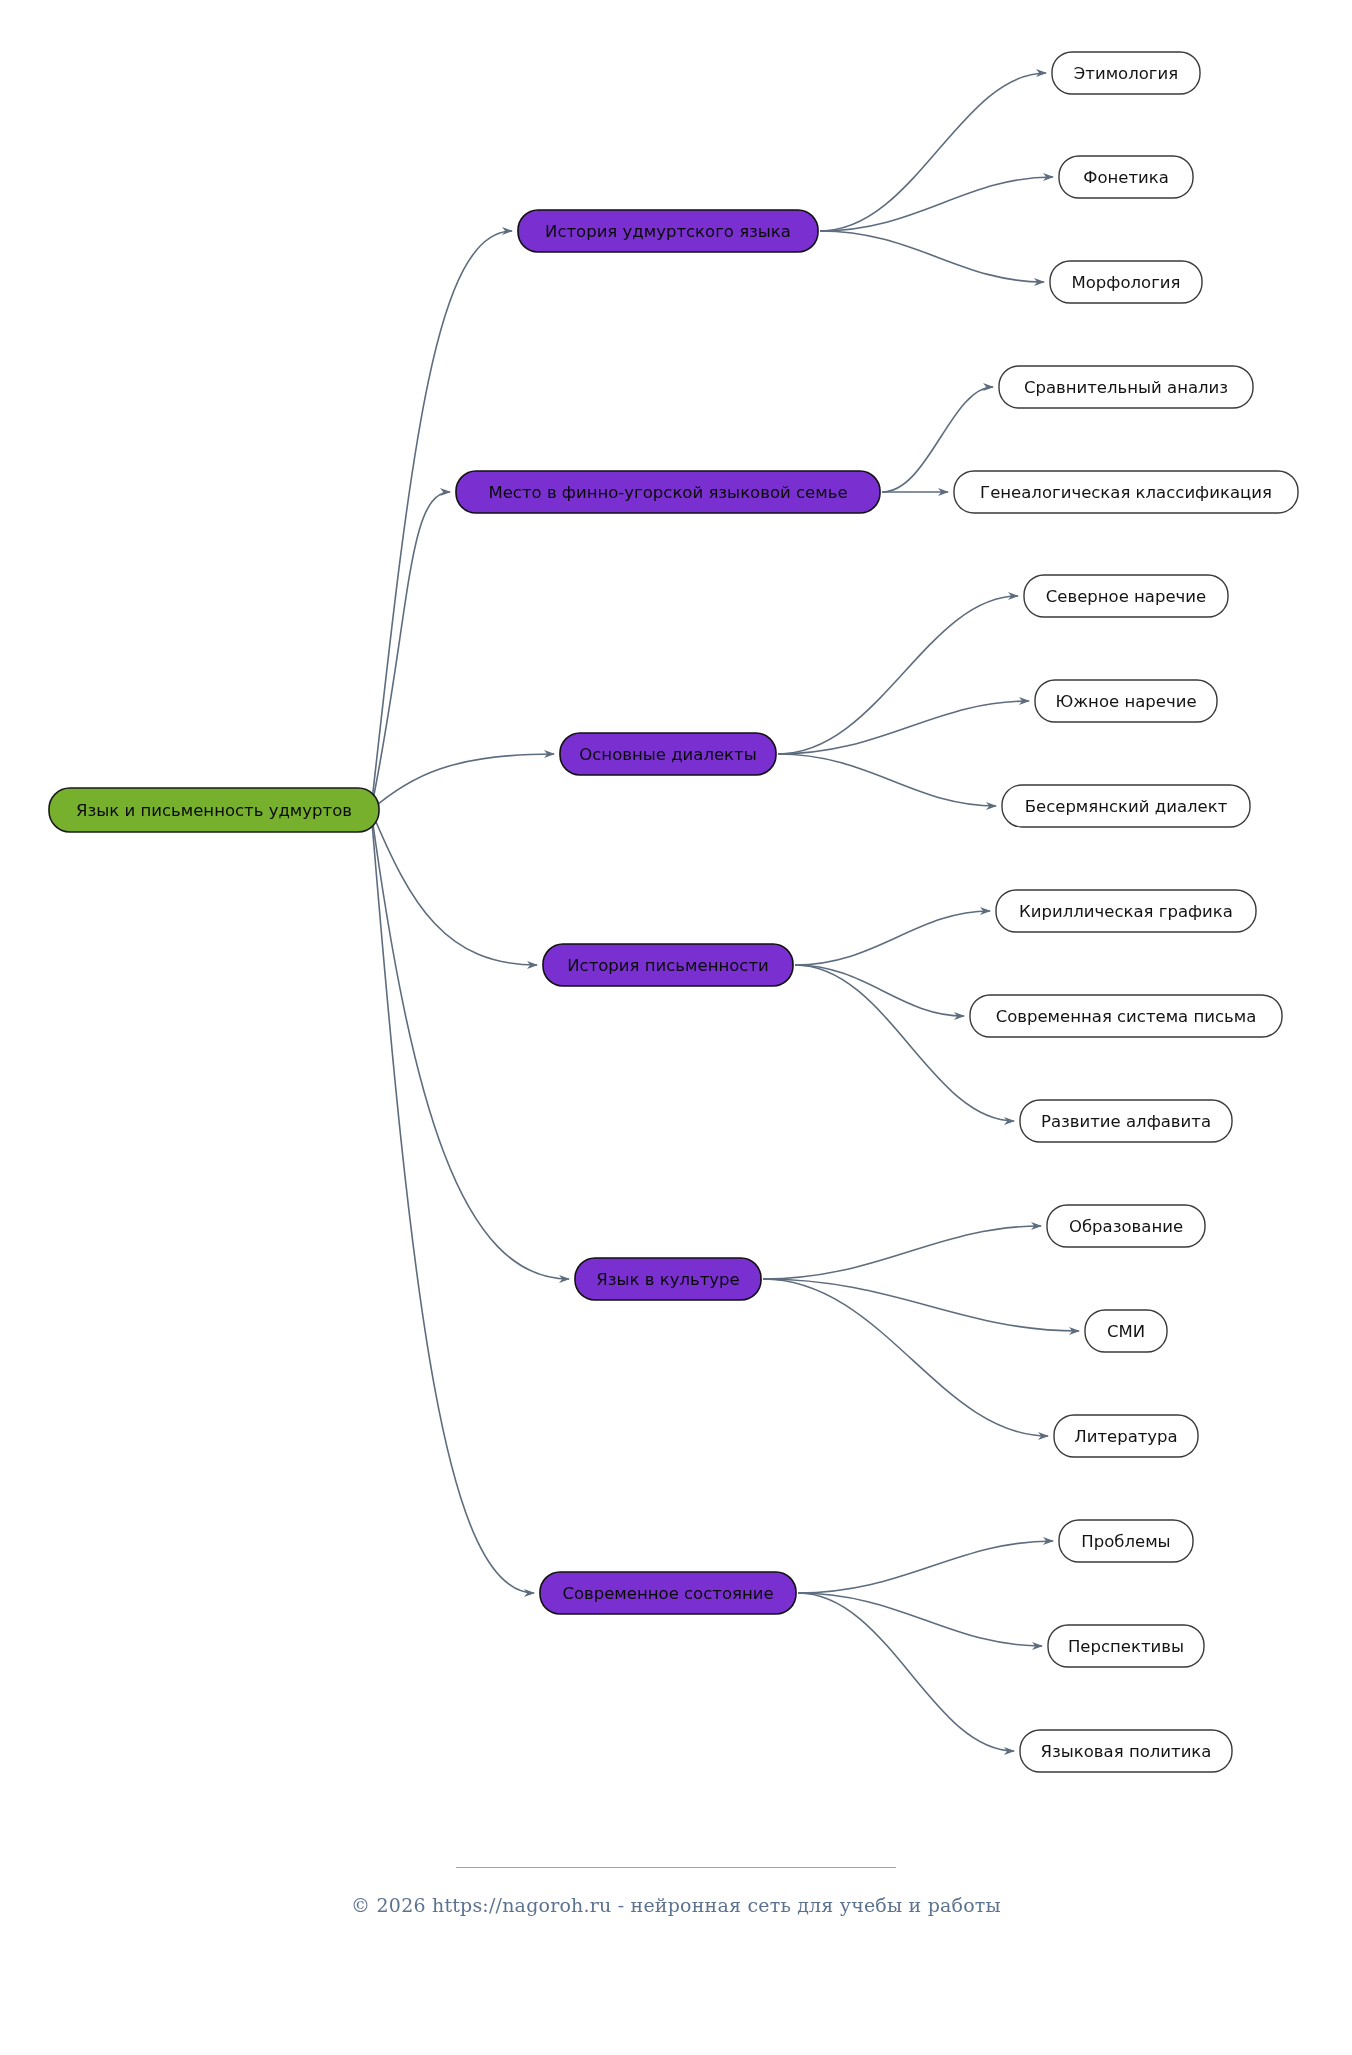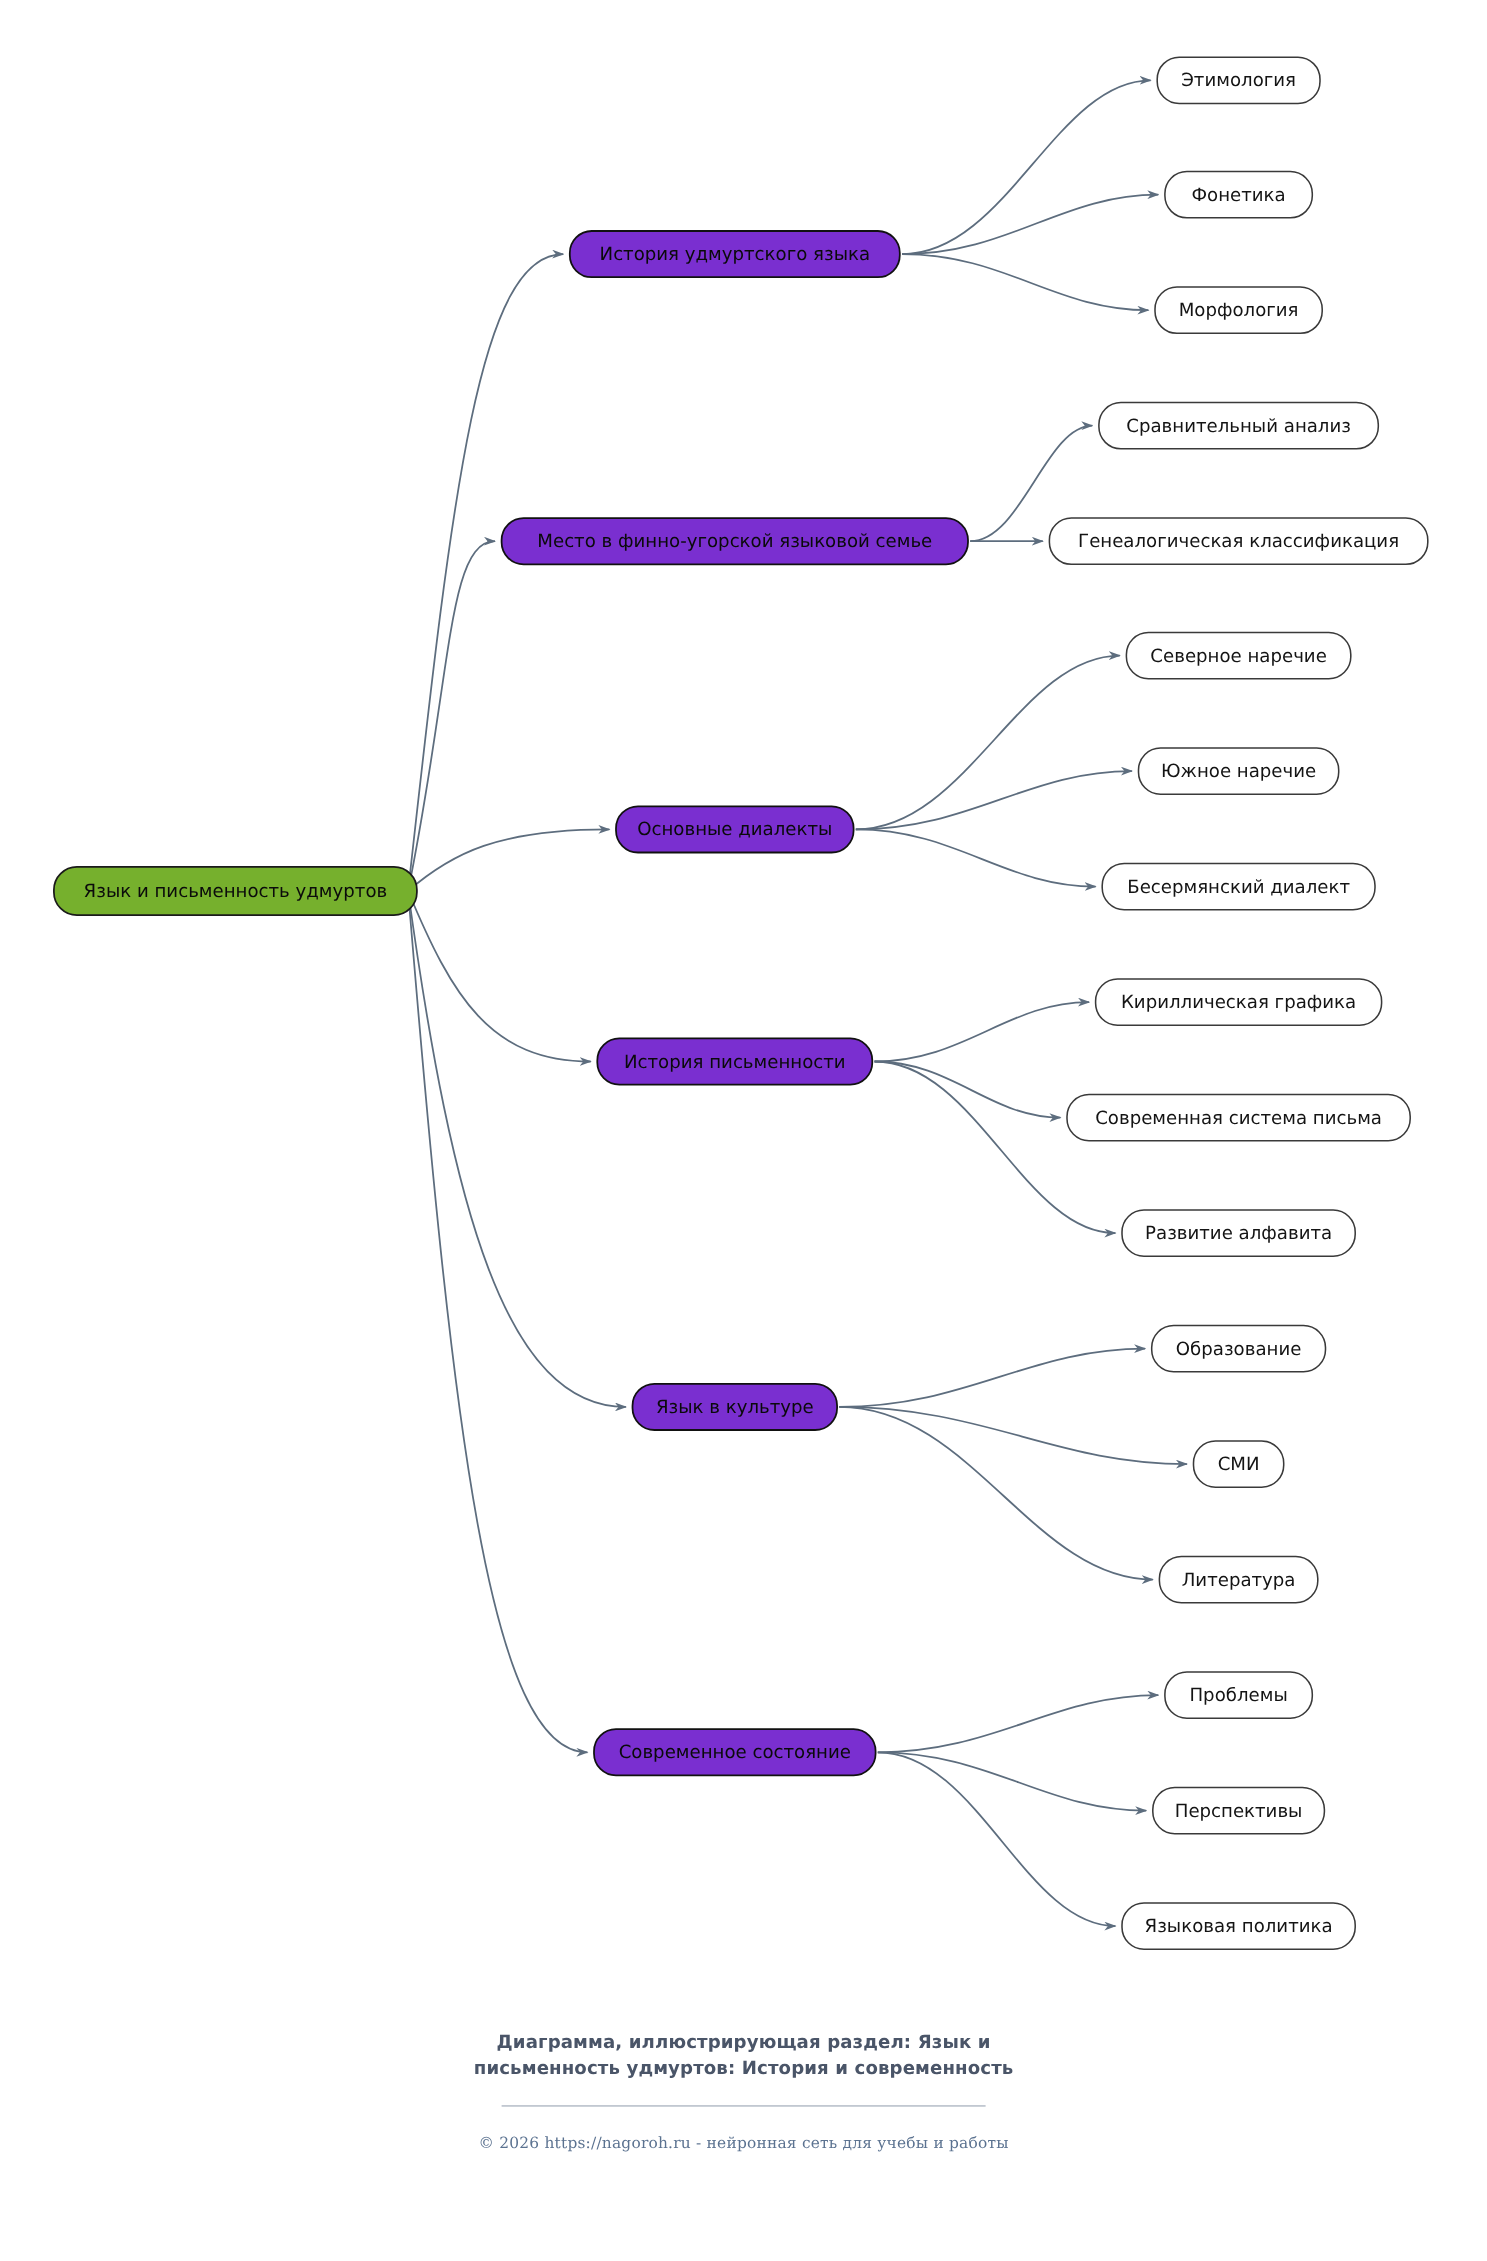--- a/index.html
+++ b/index.html
@@ -75,21 +75,21 @@
     letter-spacing: 0.1px;
   }
   .divider {
     width: 440px;
     height: 0;
     border-top: 1.3px solid #9aa5b4;
     margin: 22px auto 0 auto;
   }
   .copyright {
     font-family: "DejaVu Serif", serif;
-    font-size: 14px;
+    font-size: 19px;
     color: #5b7290;
     margin-top: 26px;
     letter-spacing: 0.2px;
   }
 </style>
 </head>
 <body>
 
 <div id="diagram-root">
   <svg id="mindmap" viewBox="0 0 1352 1840">
@@ -217,17 +217,16 @@
           <text x="1126" y="1647" class="node-label node-label-leaf">Перспективы</text>
         </g>
         <g>
           <rect x="1020" y="1730" width="212" height="42" rx="20" ry="20" class="node-shape-leaf"></rect>
           <text x="1126" y="1752" class="node-label node-label-leaf">Языковая политика</text>
         </g>
       </g>
   </svg>
 
   <div class="footer">
-    <div class="caption">Диаграмма, иллюстрирующая раздел: Язык и письменность удмуртов: История и современность</div>
     <div class="divider"></div>
     <div class="copyright">© 2026 https://nagoroh.ru - нейронная сеть для учебы и работы</div>
   </div>
 </div>
 
 </body></html>

